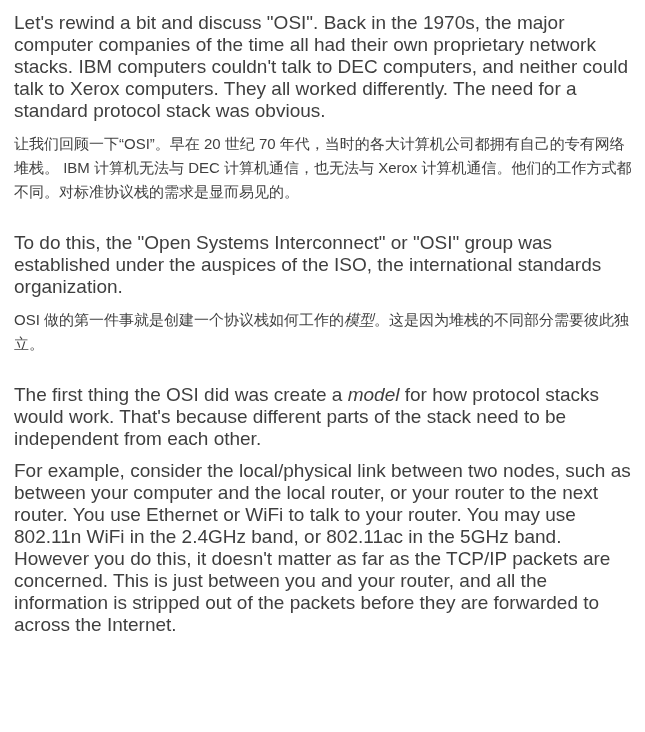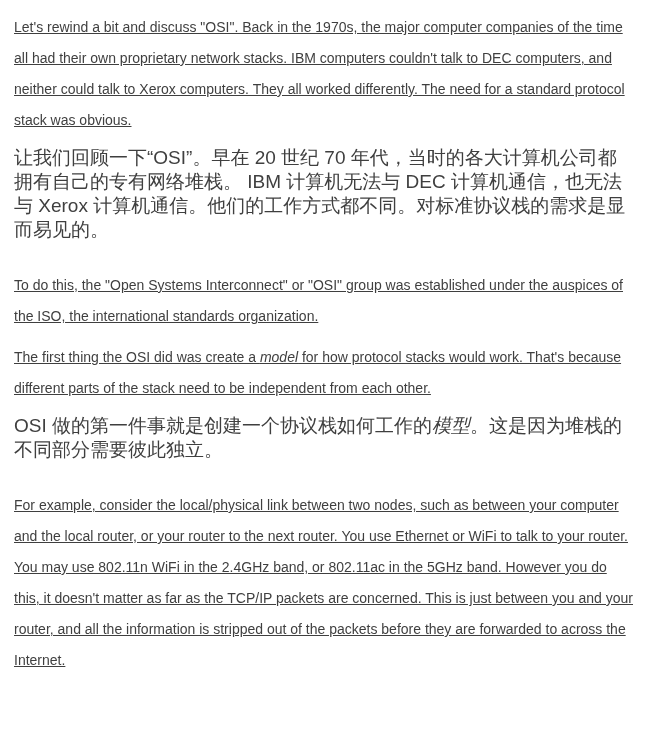--- a/index.html
+++ b/index.html
@@ -18,40 +18,39 @@
     padding: 12px 10px 0 14px;
     box-sizing: border-box;
     width: 645px;
   }
   .para {
     margin: 0;
     text-align: left;
     word-wrap: break-word;
   }
   .para.en {
-    font-size: 14px;
-    line-height: 31px;
+    font-size: 19px;
+    line-height: 22px;
     margin-bottom: 10px;
-    text-decoration: underline;
   }
   .para.zh {
-    font-size: 19px;
+    font-size: 15px;
     line-height: 24px;
     margin-bottom: 28px;
   }
   .para.zh:last-child {
     margin-bottom: 0;
   }
   .run-italic {
     font-style: italic;
   }
 </style>
 </head>
 <body style="background: rgb(255, 255, 255); color: rgb(63, 63, 63);">
 
 <div class="article">
     <p class="para en"><span class="run">Let's rewind a bit and discuss "OSI". Back in the 1970s, the major computer companies of the time all had their own proprietary network stacks. IBM computers couldn't talk to DEC computers, and neither could talk to Xerox computers. They all worked differently. The need for a standard protocol stack was obvious.</span></p>
     <p class="para zh"><span class="run">让我们回顾一下“OSI”。早在 20 世纪 70 年代，当时的各大计算机公司都拥有自己的专有网络堆栈。 IBM 计算机无法与 DEC 计算机通信，也无法与 Xerox 计算机通信。他们的工作方式都不同。对标准协议栈的需求是显而易见的。</span></p>
     <p class="para en"><span class="run">To do this, the "Open Systems Interconnect" or "OSI" group was established under the auspices of the ISO, the international standards organization.</span></p>
+    <p class="para zh"><span class="run">OSI 做的第一件事就是创建一个协议栈如何工作的</span><span class="run-italic">模型</span><span class="run">。这是因为堆栈的不同部分需要彼此独立。</span></p>
     <p class="para en"><span class="run">The first thing the OSI did was create a </span><span class="run-italic">model</span><span class="run"> for how protocol stacks would work. That's because different parts of the stack need to be independent from each other.</span></p>
-    <p class="para zh"><span class="run">OSI 做的第一件事就是创建一个协议栈如何工作的</span><span class="run-italic">模型</span><span class="run">。这是因为堆栈的不同部分需要彼此独立。</span></p>
     <p class="para en"><span class="run">For example, consider the local/physical link between two nodes, such as between your computer and the local router, or your router to the next router. You use Ethernet or WiFi to talk to your router. You may use 802.11n WiFi in the 2.4GHz band, or 802.11ac in the 5GHz band. However you do this, it doesn't matter as far as the TCP/IP packets are concerned. This is just between you and your router, and all the information is stripped out of the packets before they are forwarded to across the Internet.</span></p>
   </div>
 
 </body></html>

